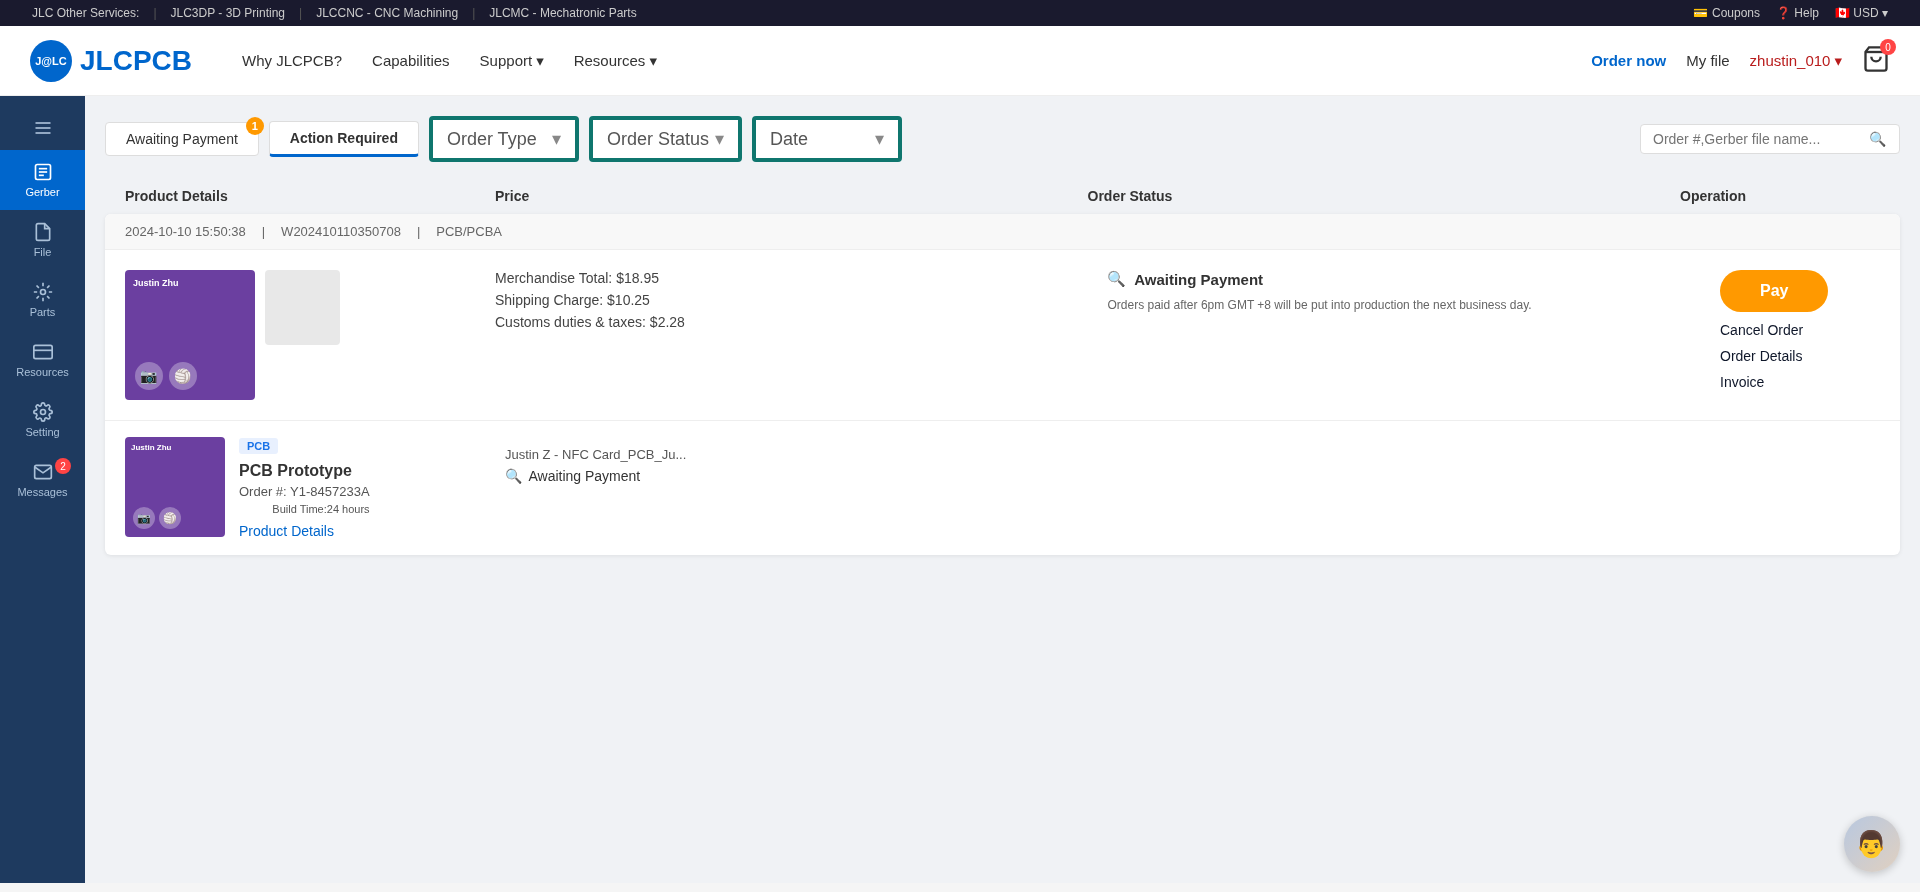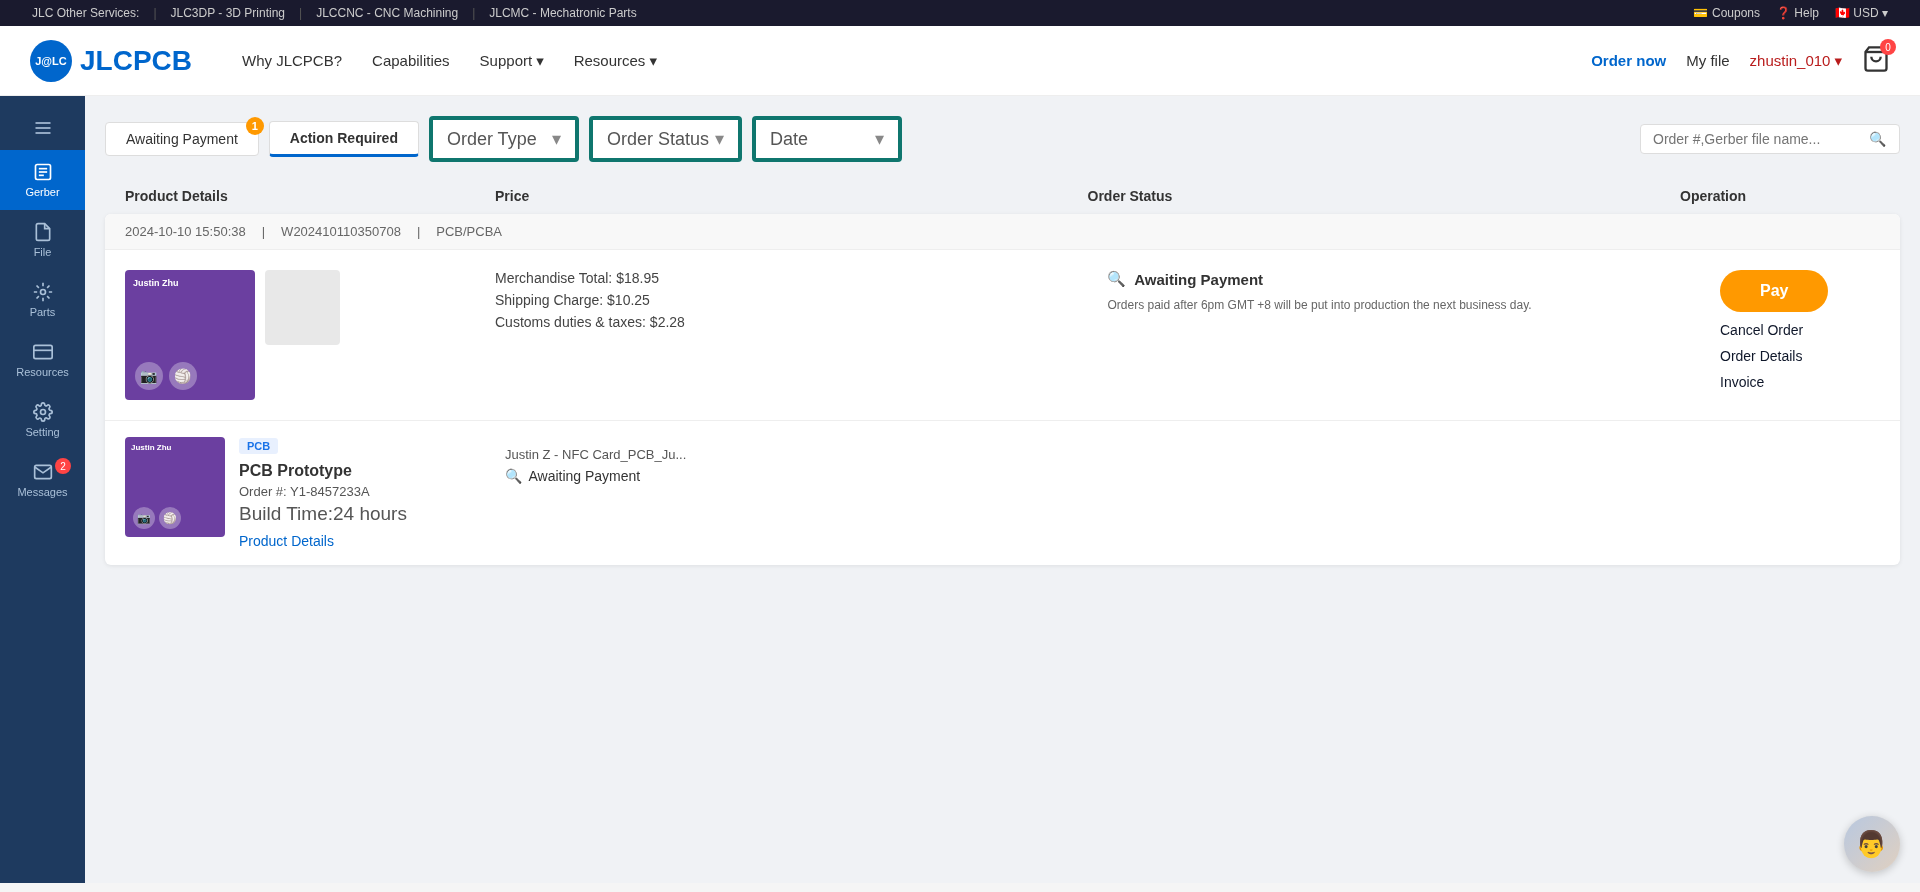--- a/index.html
+++ b/index.html
@@ -80,21 +80,21 @@
     
     .operation-section { padding: 20px; display: flex; flex-direction: column; gap: 10px; align-items: flex-start; }
     .pay-btn { background: #ff9900; color: #fff; border: none; border-radius: 24px; padding: 12px 40px; font-size: 16px; font-weight: bold; cursor: pointer; }
     .op-link { color: #0f172a; cursor: pointer; font-size: 14px; text-decoration: none; }
 
     
     .pcb-row { border-top: 1px solid #eee; display: grid; grid-template-columns: 370px 1fr 1fr auto; padding: 16px 20px; gap: 10px; }
     .pcb-tag { background: #e8f0fe; color: #1a73e8; font-size: 11px; font-weight: bold; padding: 2px 8px; border-radius: 3px; display: inline-block; margin-bottom: 8px; }
     .pcb-title { font-size: 16px; font-weight: 600; margin-bottom: 4px; }
     .pcb-order-num { font-size: 13px; color: #555; margin-bottom: 4px; }
-    .pcb-build { font-size: 19px; color: #555; margin-bottom: 8px; }
+    .pcb-build { font-size: 11px; color: #555; margin-bottom: 8px; text-align: right; }
     .pcb-detail-link { color: #0066cc; font-size: 14px; cursor: pointer; }
     .pcb-price { font-size: 15px; font-weight: 600; }
     .pcb-qty { font-size: 14px; color: #555; margin-top: 4px; }
     .pcb-thumb { width: 100px; height: 100px; background: #6b3fa0; border-radius: 4px; position: relative; overflow: hidden; }
     .pcb-thumb-label { position: absolute; top: 6px; left: 6px; font-size: 8px; color: #fff; font-weight: bold; }
     .pcb-thumb-icons { position: absolute; bottom: 8px; left: 8px; display: flex; gap: 4px; }
     .pcb-status { display: flex; align-items: center; gap: 6px; font-size: 14px; }
 
     
     .chat-avatar { position: fixed; bottom: 20px; right: 20px; width: 56px; height: 56px; border-radius: 50%; background: #ddd; overflow: hidden; box-shadow: 0 2px 8px rgba(0,0,0,0.2); cursor: pointer; }

